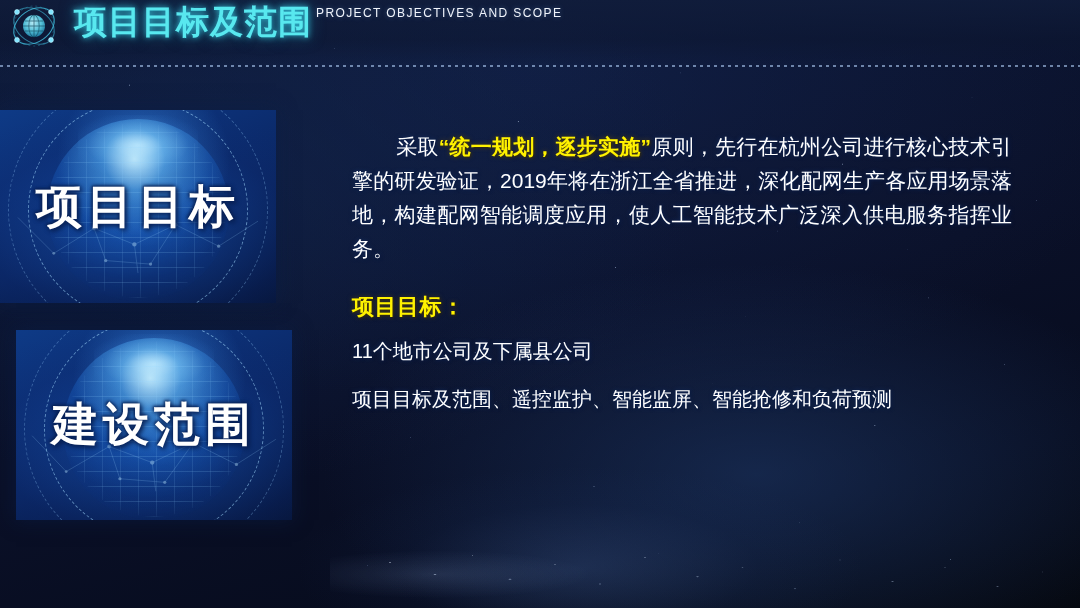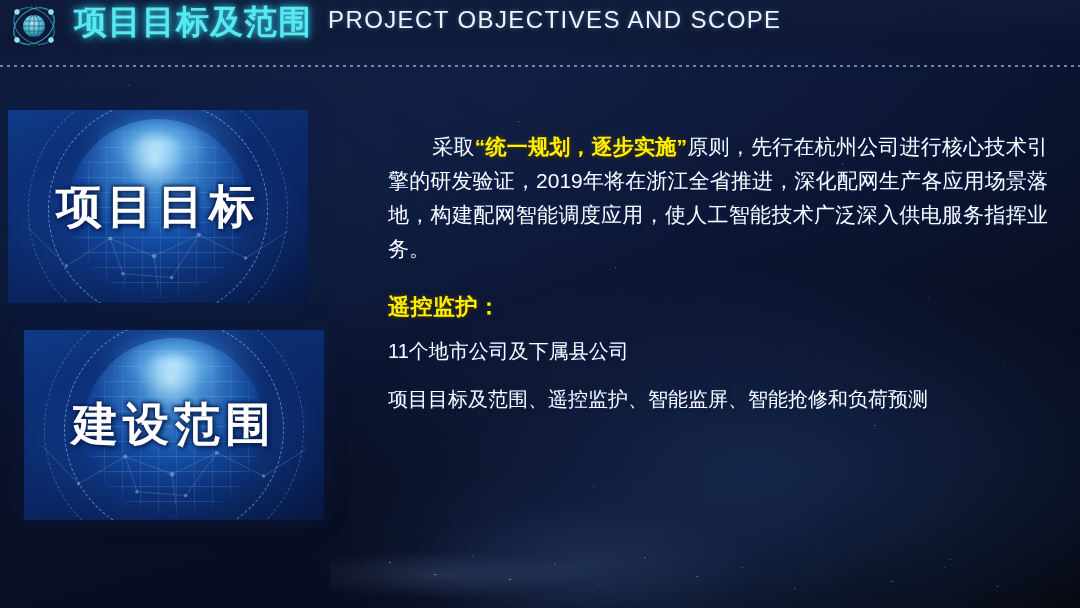--- a/index.html
+++ b/index.html
@@ -124,23 +124,23 @@
     font-weight: bold;
     letter-spacing: 1px;
     color: #58e8ef;
     text-shadow:
       0 0 6px rgba(60,220,240,0.85),
       0 0 16px rgba(40,180,220,0.55),
       1px 1px 0 rgba(10,40,70,0.8);
     white-space: nowrap;
   }
   .header-subtitle {
-    margin-left: 16px;
+    margin-left: 4px;
     margin-top: 6px;
-    font-size: 24px;
+    font-size: 12px;
     letter-spacing: 1.4px;
     color: #f0f4fb;
     text-shadow: 0 0 5px rgba(120,170,230,0.45);
     white-space: nowrap;
   }
   .header-rule {
     position: absolute;
     left: 0;
     top: 65px;
     width: 1080px;
@@ -148,22 +148,22 @@
     background-image: repeating-linear-gradient(90deg,
         rgba(170,200,240,0.62) 0px,
         rgba(170,200,240,0.62) 3px,
         rgba(170,200,240,0) 3px,
         rgba(170,200,240,0) 7px);
   }
 
   
   .card {
     position: absolute;
-    left: 8px;
-    width: 300px;
+    left: 0;
+    width: 276px;
     overflow: hidden;
     box-shadow:
       inset 0 0 0 2px rgba(125,160,215,0.32),
       0 0 18px rgba(10,30,70,0.6);
   }
   .card.card-1 { top: 110px; height: 193px; }
   .card.card-2 { top: 330px; height: 190px; margin-left: 16px; }
 
   .card-bg {
     position: absolute;
@@ -240,21 +240,20 @@
       2px 2px 5px rgba(5,20,60,0.9),
       -1px -1px 3px rgba(5,20,60,0.8);
   }
 
   
   .content {
     position: absolute;
     left: 352px;
     top: 130px;
     width: 660px;
-    margin-left: 36px;
   }
   .paragraph {
     font-size: 21px;
     line-height: 34px;
     color: #ffffff;
     text-shadow: 0 0 4px rgba(20,50,110,0.9), 1px 1px 2px rgba(5,15,45,0.8);
     text-align: justify;
     text-justify: inter-ideograph;
   }
   .paragraph .indent { display: inline-block; width: 44px; }
@@ -383,21 +382,21 @@
     <div class="card-label">建设范围</div>
   </div>
 
   <div class="content">
 
     <div class="paragraph">
       <span class="indent"></span><span>采取</span><span class="highlight">“统一规划，逐步实施”</span><span>原则，先行在杭州公司进行核心技术引擎的研发验证，2019年将在浙江全省推进，深化配网生产各应用场景落地，构建配网智能调度应用，使人工智能技术广泛深入供电服务指挥业务。</span>
     </div>
 
     <div class="section-block">
-      <div class="section-heading">遥控监护：</div>
+      <div class="section-heading">项目目标：</div>
       <div class="section-body">11个地市公司及下属县公司</div>
     </div>
 
     <div class="section-block second">
       <div class="section-body">项目目标及范围、遥控监护、智能监屏、智能抢修和负荷预测</div>
     </div>
 
   </div>
 
 </div>

